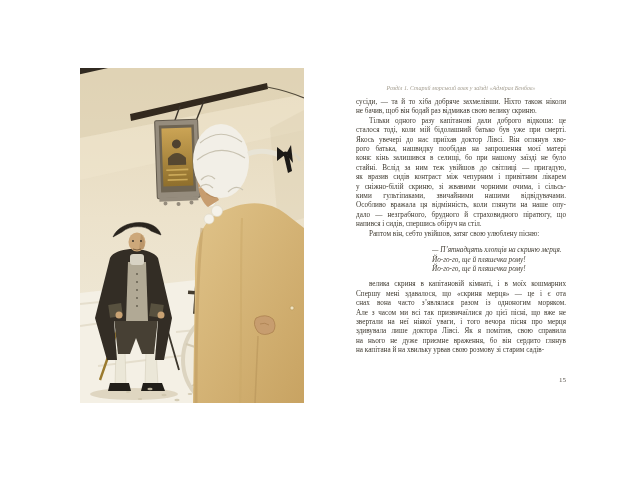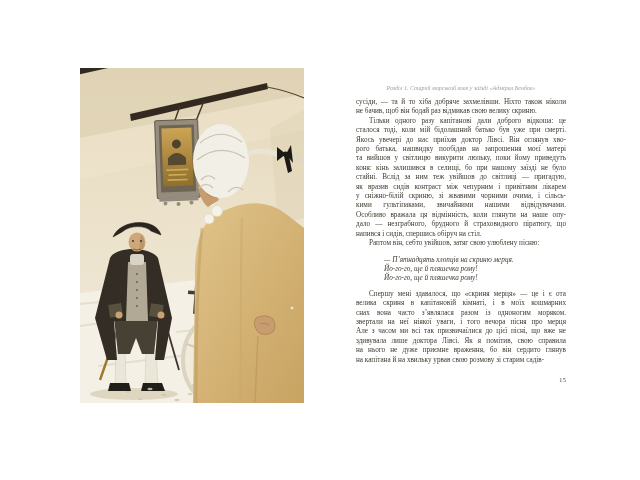--- a/index.html
+++ b/index.html
@@ -21,21 +21,21 @@
     white-space:nowrap;overflow:hidden;
   }
   .body-text{position:absolute;left:0;top:14px;width:210px;color:#3e392f;}
   .para .line{
     font-size:7.2px;line-height:9.4px;
     text-align:justify;text-align-last:justify;
   }
   .para .line.last{text-align-last:auto;}
   .para.indent .line:first-child{text-indent:13px;}
   .verse{margin:7px 0 6px 28px;font-style:italic;}
-  .verse .line{font-size:7.2px;line-height:9.4px;text-align:left;}
+  .verse .line{font-size:7.2px;line-height:9.4px;text-align:left;margin-left:48px;}
   .page-number{
     position:absolute;left:0;top:292px;width:210px;text-align:right;
     font-size:7px;color:#57524a;
   }
 </style>
 </head>
 <body>
 
 <div class="spread">
 
@@ -196,44 +196,43 @@
     <div class="body-text">
         <div class="para para">
           <div class="line">сусіди, — та й то хіба добряче захмелівши. Ніхто також ніколи</div>
           <div class="line last">не бачив, щоб він бодай раз відмикав свою велику скриню.</div>
         </div>
         <div class="para indent para">
           <div class="line">Тільки одного разу капітанові дали доброго відкоша: це</div>
           <div class="line">сталося тоді, коли мій бідолашний батько був уже при смерті.</div>
           <div class="line">Якось увечері до нас приїхав доктор Лівсі. Він оглянув хво-</div>
           <div class="line">рого батька, нашвидку пообідав на запрошення моєї матері</div>
-          <div class="line">та вийшов у світлицю викурити люльку, поки йому приведуть</div>
           <div class="line">коня: кінь залишився в селищі, бо при нашому заїзді не було</div>
           <div class="line">стайні. Вслід за ним теж увійшов до світлиці — пригадую,</div>
           <div class="line">як вразив сидів контраст між чепурним і привітним лікарем</div>
           <div class="line">у сніжно-білій скриню, зі жвавими чорними очима, і сільсь-</div>
           <div class="line">кими гультіпаками, звичайними нашими відвідувачами.</div>
           <div class="line">Особливо вражала ця відмінність, коли глянути на наше опу-</div>
           <div class="line">дало — незграбного, брудного й страховидного піратюгу, що</div>
           <div class="line last">напився і сидів, спершись обіруч на стіл.</div>
         </div>
         <div class="para indent para">
           <div class="line last">Раптом він, себто увійшов, затяг свою улюблену пісню:</div>
         </div>
         <div class="verse">
           <div class="line">— П’ятнадцять хлопців на скриню мерця.</div>
           <div class="line">Йо-го-го, ще й пляшечка рому!</div>
           <div class="line last">Йо-го-го, ще й пляшечка рому!</div>
         </div>
         <div class="para indent para">
+          <div class="line">велика скриня в капітановій кімнаті, і в моїх кошмарних</div>
           <div class="line">Спершу мені здавалося, що «скриня мерця» — це і є ота</div>
-          <div class="line">велика скриня в капітановій кімнаті, і в моїх кошмарних</div>
           <div class="line">снах вона часто з’являлася разом із одноногим моряком.</div>
+          <div class="line">Але з часом ми всі так призвичаїлися до цієї пісні, що вже не</div>
           <div class="line">звертали на неї ніякої уваги, і того вечора пісня про мерця</div>
-          <div class="line">Але з часом ми всі так призвичаїлися до цієї пісні, що вже не</div>
           <div class="line">здивувала лише доктора Лівсі. Як я помітив, свою справила</div>
           <div class="line">на нього не дуже приємне враження, бо він сердито глянув</div>
           <div class="line last">на капітана й на хвильку урвав свою розмову зі старим садів-</div>
         </div>
       </div>
     <div class="page-number">15</div>
   </div>
 
 </div>
 

